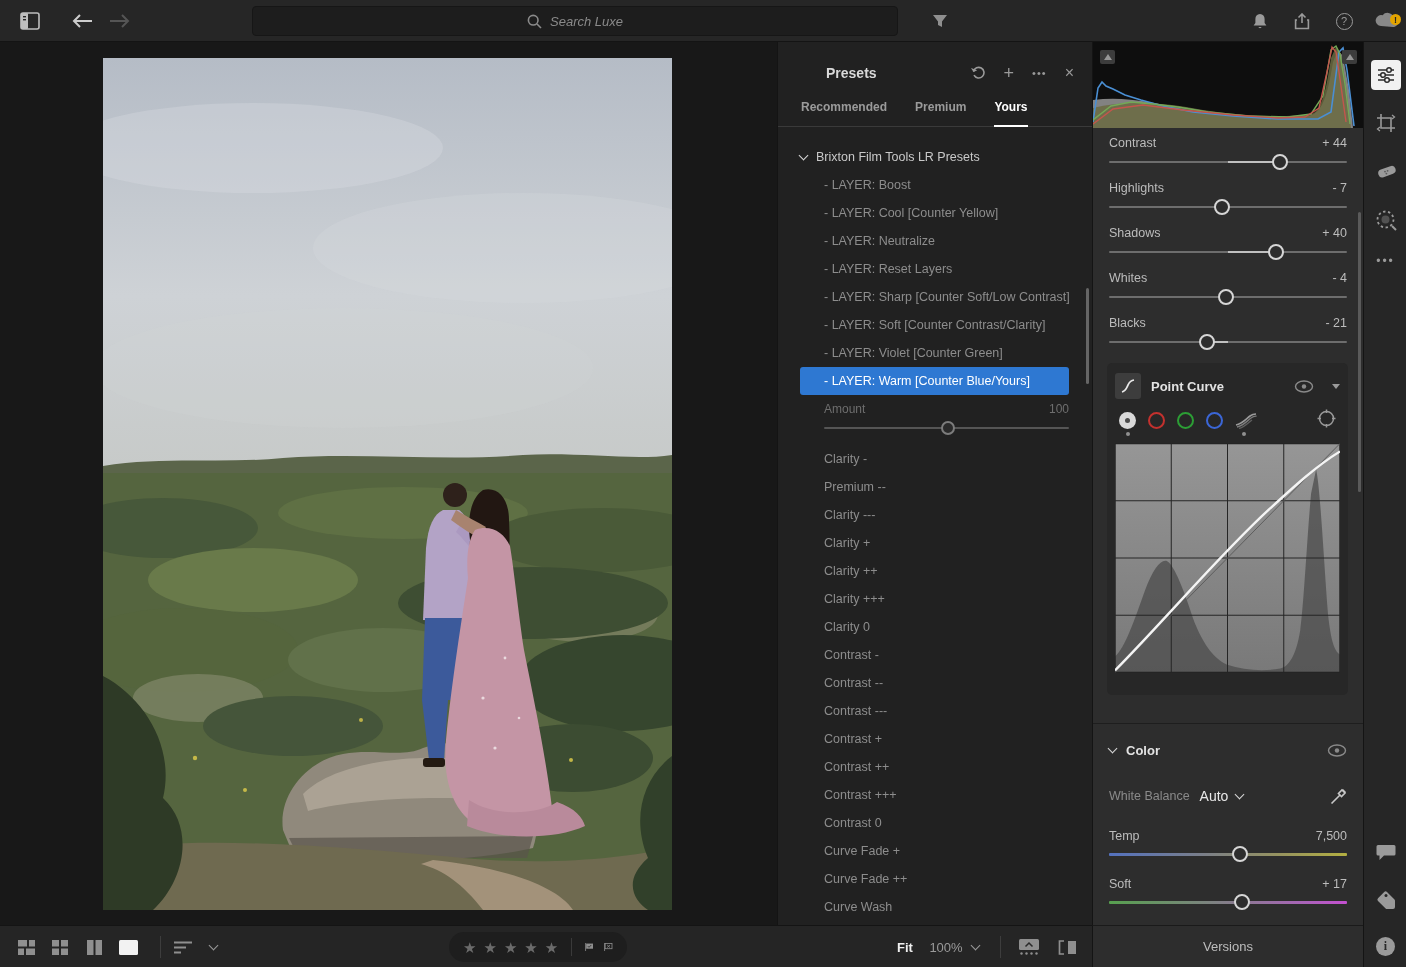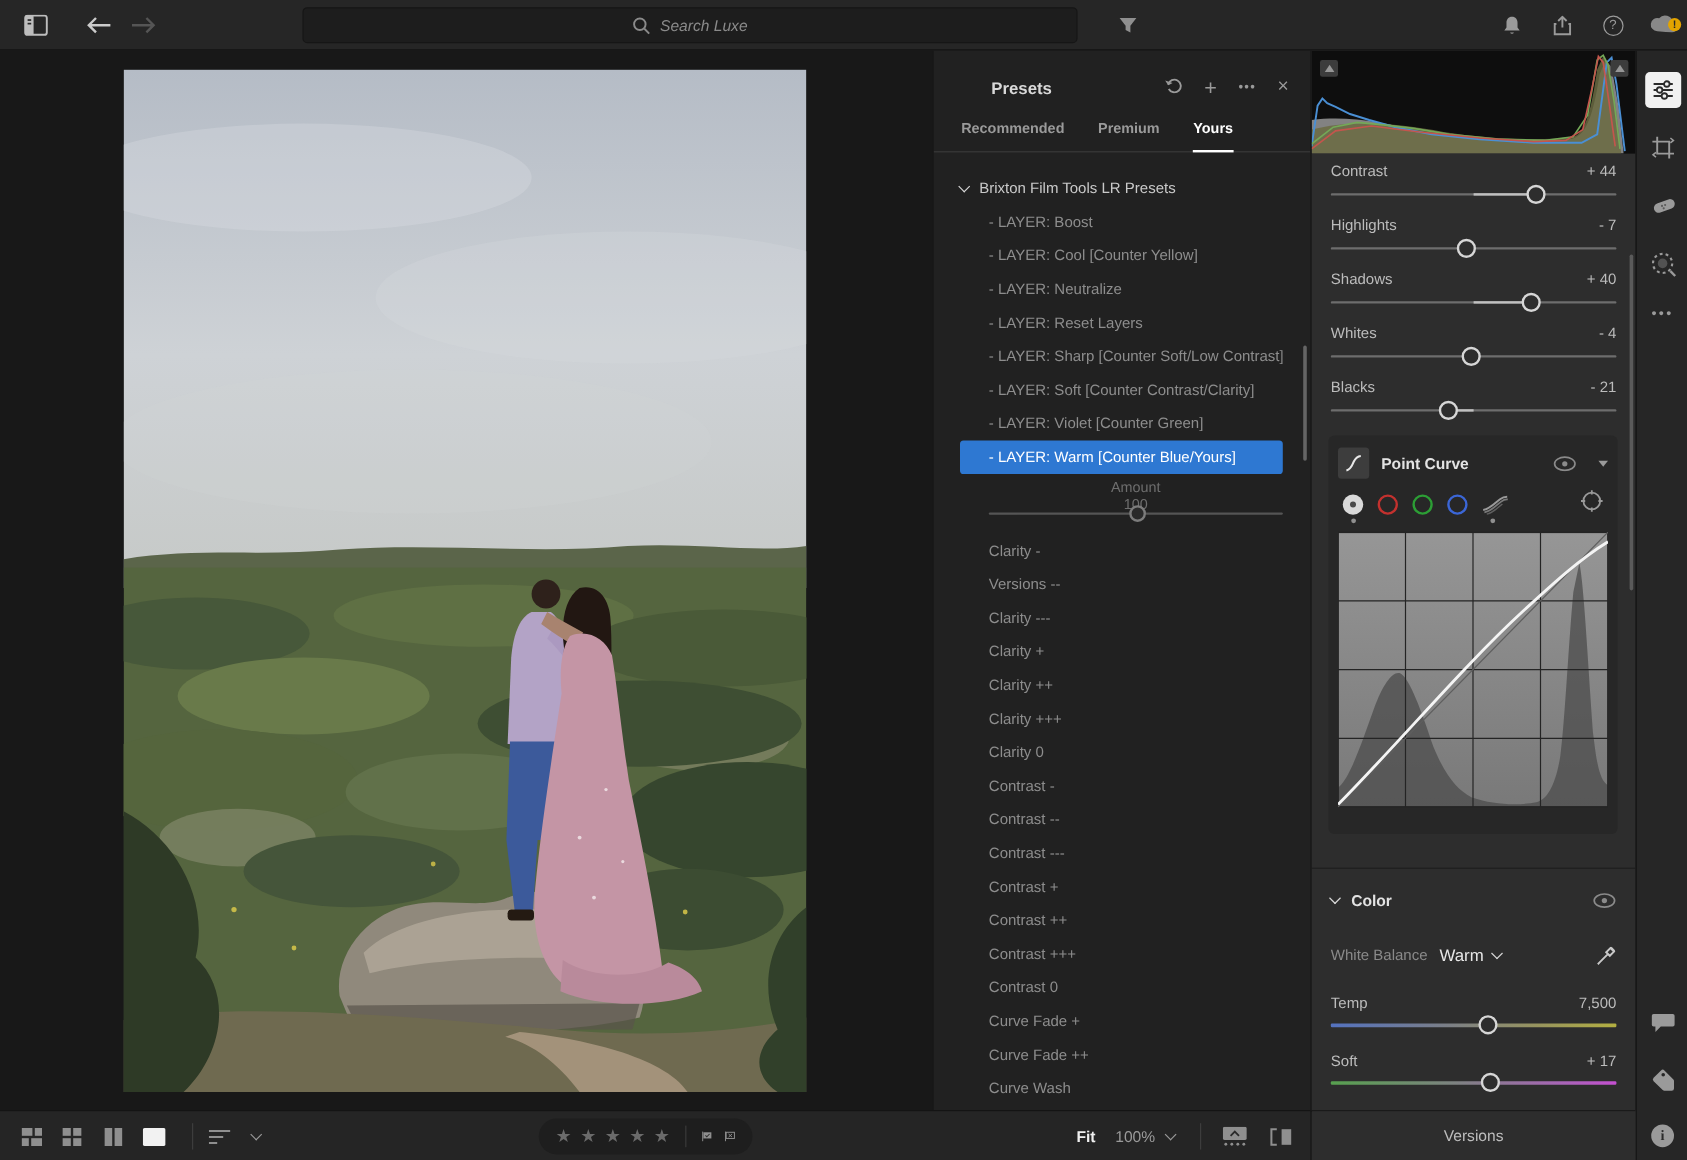--- a/index.html
+++ b/index.html
@@ -25,21 +25,21 @@
   .pr-head-icons .hbtn { color:#9a9a9a; font-size:15px; cursor:pointer; line-height:1; }
   .pr-tabs { display:flex; gap:28px; padding:18px 0 0 23px; border-bottom:1px solid #3a3a3a; }
   .pr-tab { font-size:12px; color:#9a9a9a; padding-bottom:12px; cursor:pointer; position:relative;font-weight:bold; }
   .pr-tab.active { color:#ffffff; }
   .pr-tab.active::after { content:""; position:absolute; left:0; right:0; bottom:-1px; height:2px; background:#ffffff; }
   .preset-list { padding:16px 0 0 22px; }
   .preset-group { display:flex; align-items:center; gap:9px; height:28px; color:#c9c9c9; font-size:12.5px; cursor:pointer; }
   .preset-item { height:28px; line-height:28px; padding-left:24px; font-size:12.5px; color:#8d8d8d; cursor:pointer; border-radius:3px; margin-right:23px; white-space:nowrap; overflow:hidden; }
   .preset-item.selected { background:var(--accent); color:#ffffff; }
   .preset-amount { padding:4px 23px 8px 24px; }
-  .pa-row { display:flex; justify-content:space-between; font-size:12px; color:#6e6e6e; height:20px; align-items:center;flex-direction:column; }
+  .pa-row { display:flex; justify-content:space-between; font-size:12px; color:#6e6e6e; height:20px; align-items:center; }
   .pa-track { position:relative; height:2px; background:#555555; border-radius:1px; margin-top:8px; margin-bottom:8px; cursor:pointer; }
   .pa-knob { position:absolute; top:-6px; width:14px; height:14px; border:2px solid #7c7c7c; background:#2a2a2a; border-radius:50%; }
   .pr-scroll { position:absolute; right:3px; top:246px; width:3px; height:96px; background:#656565; border-radius:2px; cursor:pointer; }
 
   
   .editpanel { position:absolute; left:1092px; top:42px; width:271px; bottom:42px; background:#2d2d2d; border-left:1px solid #141414; overflow:hidden; }
   .histogram { position:relative; width:271px; height:86px; background:#0e0e0e; cursor:pointer; }
   .clip-btn { position:absolute; top:8px; width:15px; height:14px; background:#3c3c3c; border-radius:2px; display:flex; align-items:center; justify-content:center; cursor:pointer; }
   .clip-btn .tri { width:0; height:0; border-left:4px solid transparent; border-right:4px solid transparent; border-bottom:6px solid #969696; }
   .light-sliders { padding-top:8px; }
@@ -264,21 +264,21 @@
           <div class="preset-amount">
             <div class="pa-row">
               <span>Amount</span>
               <span>100</span>
             </div>
             <div class="pa-track">
               <div class="pa-knob" style="left: calc(50.5% - 7px);"></div>
             </div>
           </div>
           <div class="preset-item">Clarity -</div>
-          <div class="preset-item">Versions --</div>
+          <div class="preset-item">Premium --</div>
           <div class="preset-item">Clarity ---</div>
           <div class="preset-item">Clarity +</div>
           <div class="preset-item">Clarity ++</div>
           <div class="preset-item">Clarity +++</div>
           <div class="preset-item">Clarity 0</div>
           <div class="preset-item">Contrast -</div>
           <div class="preset-item">Contrast --</div>
           <div class="preset-item">Contrast ---</div>
           <div class="preset-item">Contrast +</div>
           <div class="preset-item">Contrast ++</div>
@@ -420,21 +420,21 @@
         <span class="chev chev-white" style="margin-top:-3px;"></span>
         <span class="cs-title">Color</span>
         <svg width="20" height="13" viewBox="0 0 20 13" style="cursor:pointer;">
           <ellipse cx="10" cy="6.5" rx="8.5" ry="5.5" fill="none" stroke="#8a8a8a" stroke-width="1.4"></ellipse>
           <circle cx="10" cy="6.5" r="2.2" fill="#8a8a8a"></circle>
         </svg>
       </div>
       <div class="wb-row">
         <span class="wb-label">White Balance</span>
         <span class="wb-value">
-          <span>Warm</span>
+          <span>Auto</span>
           <span class="chev chev-white" style="margin-top:-4px;"></span>
         </span>
         <span class="wb-spacer"></span>
         <svg width="17" height="17" viewBox="0 0 17 17" style="cursor:pointer;">
           <path d="M10.5 6.5 L3 14 L1.5 15.5 M12 2 L15 5 L11.5 8.5 L8.5 5.5 Z" fill="none" stroke="#c8c8c8" stroke-width="1.6"></path>
           <path d="M13 1 L16 4 L14.8 5.2 L11.8 2.2 Z" fill="#c8c8c8"></path>
         </svg>
       </div>
       <div class="color-sliders" id="color-sliders">
           <div class="c-slider">

